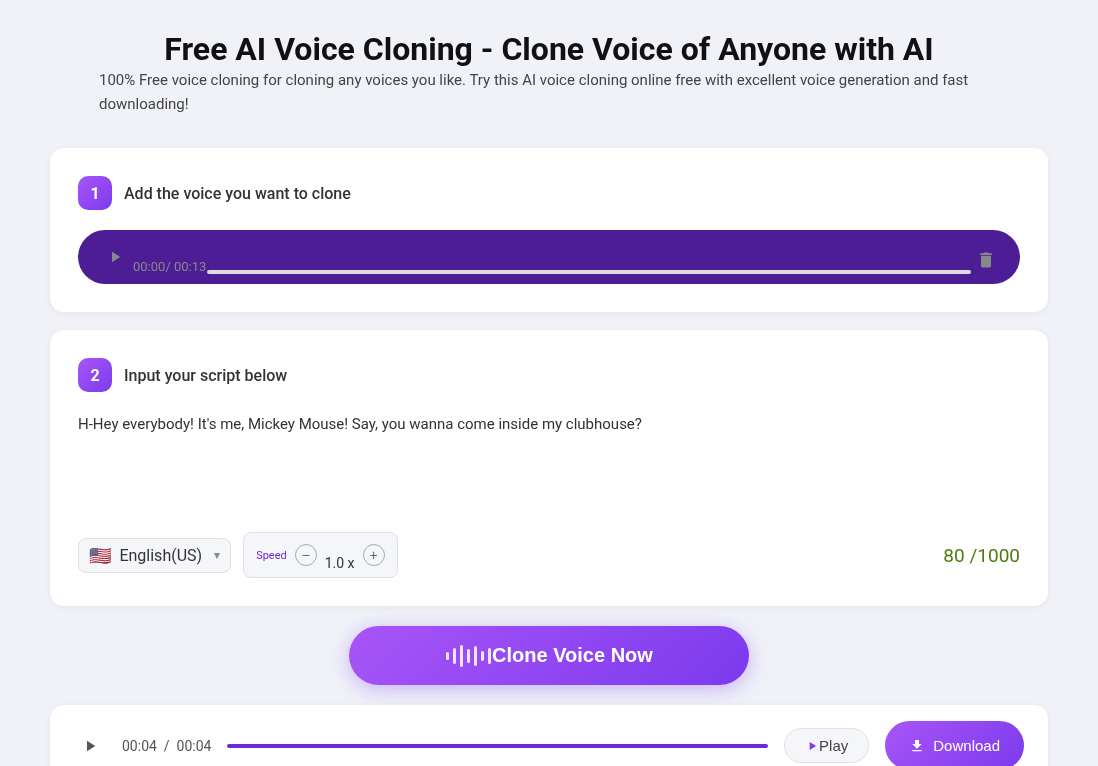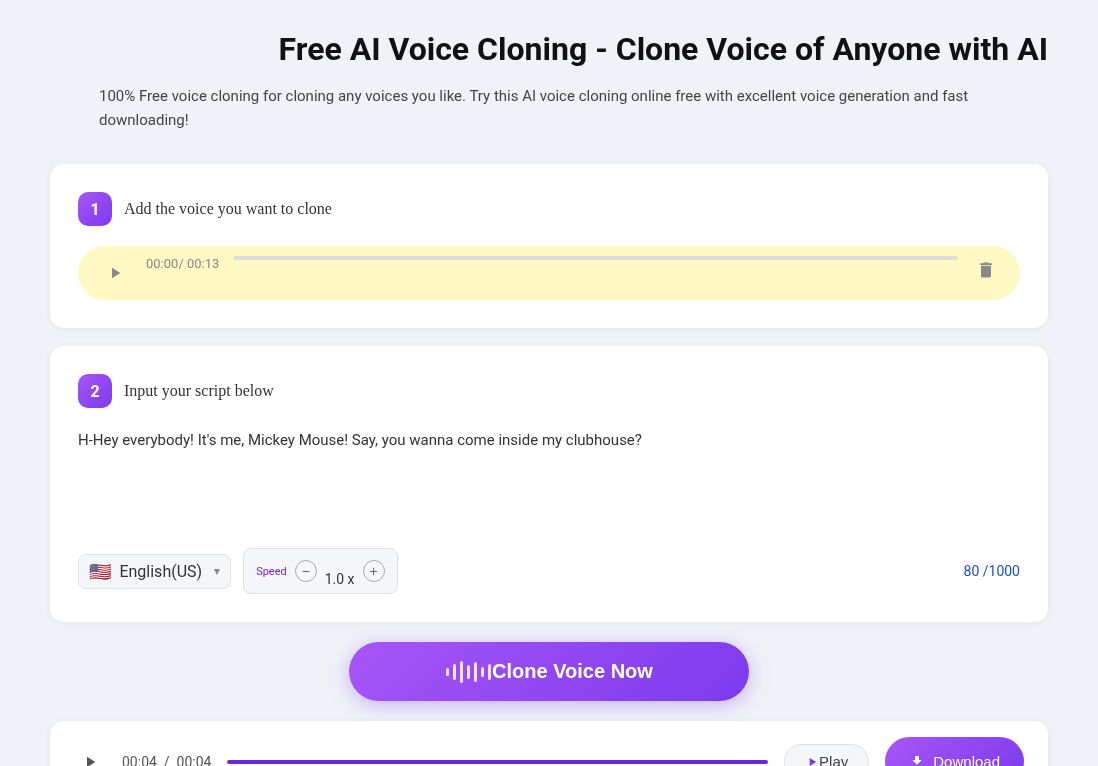--- a/index.html
+++ b/index.html
@@ -11,25 +11,24 @@
     body {
       font-family: -apple-system, BlinkMacSystemFont, 'Segoe UI', Roboto, sans-serif;
       background-color: #f0f2f8;
       min-height: 766px;
       width: 1098px;
       padding: 30px 50px 30px 50px;
       color: #222;
     }
 
     .page-title {
-      text-align: right;
+      text-align: center;
       font-size: 32px;
       font-weight: 700;
       color: #111;
-      margin-bottom: 16px;
     }
 
     .page-subtitle {
       text-align: left;
       font-size: 15px;
       color: #444;
       line-height: 1.6;
       margin-bottom: 32px;
       max-width: 900px;
       margin-left: auto;
@@ -62,30 +61,29 @@
       display: flex;
       align-items: center;
       justify-content: center;
       flex-shrink: 0;
     }
 
     .section-label {
       font-size: 16px;
       font-weight: 500;
       color: #333;
-      font-family: Liberation Serif, serif;
     }
 
     .audio-player-row {
       display: flex;
-      align-items: flex-start;
-      background: #fef9c3;
+      align-items: flex-end;
+      background: #4c1d95;
       border-radius: 50px;
       padding: 10px 20px;
-      gap: 14px;
+      gap: 1px;
     }
 
     .play-btn-small {
       width: 34px;
       height: 34px;
       background: transparent;
       border: none;
       cursor: pointer;
       display: flex;
       align-items: center;
@@ -227,22 +225,22 @@
 
     .speed-value {
       font-size: 14px;
       color: #333;
       min-width: 28px;
       text-align: center;
       margin-top: 16px;
     }
 
     .char-count {
-      font-size: 14px;
-      color: #1d4ed8;
+      font-size: 19px;
+      color: #4d7c0f;
     }
 
     .clone-btn {
       display: flex;
       align-items: center;
       justify-content: center;
       gap: 0;
       background: linear-gradient(135deg, #a855f7, #7c3aed);
       color: #fff;
       border: none;

